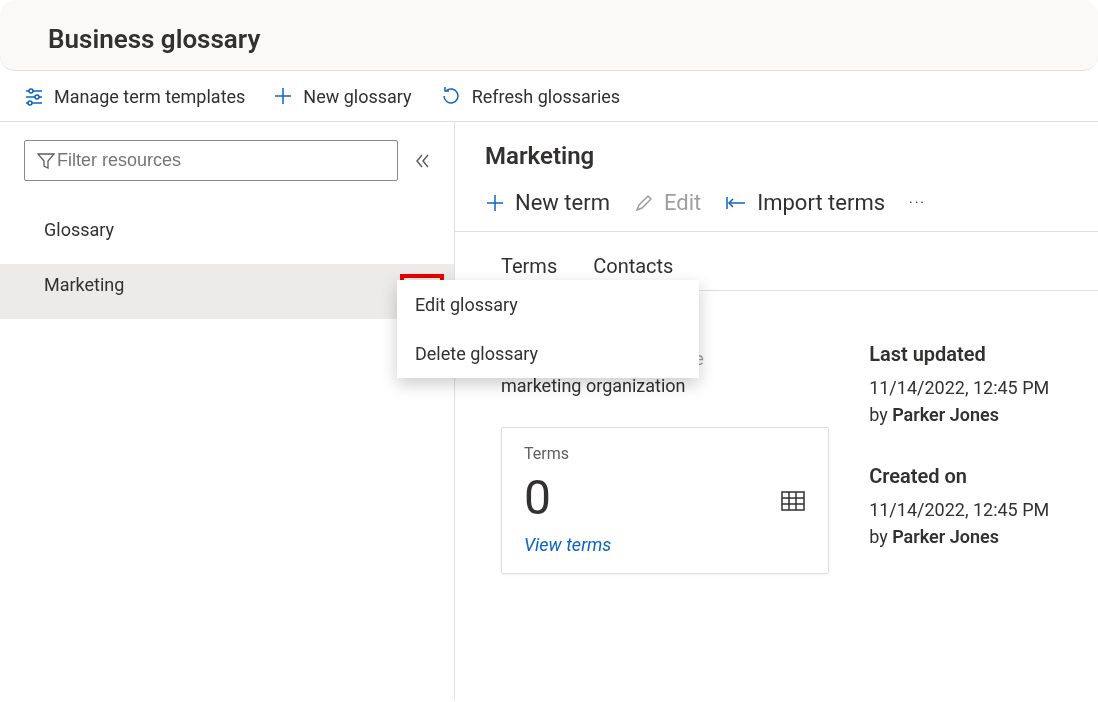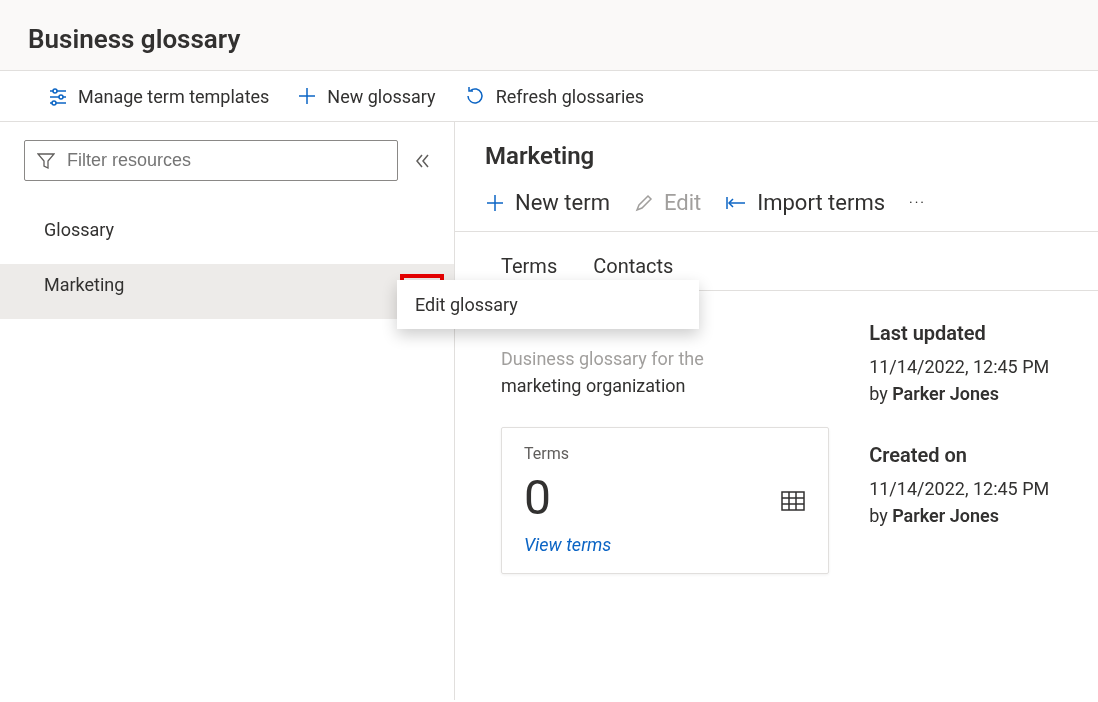--- a/index.html
+++ b/index.html
@@ -9,36 +9,37 @@
     font-size: 14px;
     color: #323130;
     background: #fff;
     width: 1098px;
     height: 702px;
     overflow: hidden;
   }
 
   
   .page-header {
-    padding: 24px 40px 16px 28px;
+    padding: 24px 40px 16px 48px;
     border-bottom: 1px solid #e1dfdd;
     background: #faf9f8;
+    border-radius: 15px;
   }
   .page-title {
     font-size: 26px;
     font-weight: 600;
     margin: 0;
   }
 
   
   .top-toolbar {
     display: flex;
     align-items: center;
     gap: 28px;
-    padding: 14px 48px;
+    padding: 14px 24px;
     border-bottom: 1px solid #e1dfdd;
   }
   .toolbar-btn {
     display: flex;
     align-items: center;
     gap: 10px;
     cursor: pointer;
     font-size: 18px;
     color: #323130;
   }
@@ -62,21 +63,20 @@
   }
   .filter-input {
     flex: 1;
     display: flex;
     align-items: center;
     border: 1px solid #8a8886;
     border-radius: 2px;
     padding: 8px 12px;
     font-size: 18px;
     color: #605e5c;
-    gap: 10px;
   }
   .filter-input input {
     border: none;
     outline: none;
     flex: 1;
     font-size: 18px;
     background: transparent;
   }
   .collapse-btn {
     color: #605e5c;
@@ -177,21 +177,21 @@
     font-weight: 600;
     border-bottom: 3px solid #323130;
   }
 
   .detail-body {
     display: flex;
     padding: 30px 30px 30px 46px;
     gap: 40px;
   }
   .col-left { width: 330px; }
-  .col-right { width: 200px; }
+  .col-right { width: 200px; margin-top: 21px; }
 
   .desc-text {
     font-size: 18px;
     line-height: 1.5;
     margin-top: 24px;
   }
   .desc-text .cut {
     color: #a19f9d;
     display: block;
     font-family: inherit;
@@ -282,20 +282,21 @@
       <div class="tree-item selected">
         <span>Marketing</span>
         <div class="more-btn-box">
           <span class="more-dots">···</span>
         </div>
       </div>
     </div>
 
     <div class="context-menu">
       <div class="context-menu-item">Edit glossary</div>
+      <div class="context-menu-item">Delete glossary</div>
     </div>
   </div>
 
   <div class="detail">
     <div class="detail-header">
       <h2 class="detail-title">Marketing</h2>
     </div>
     <div class="detail-toolbar">
       <div class="toolbar-btn">
         <span class="icon">

